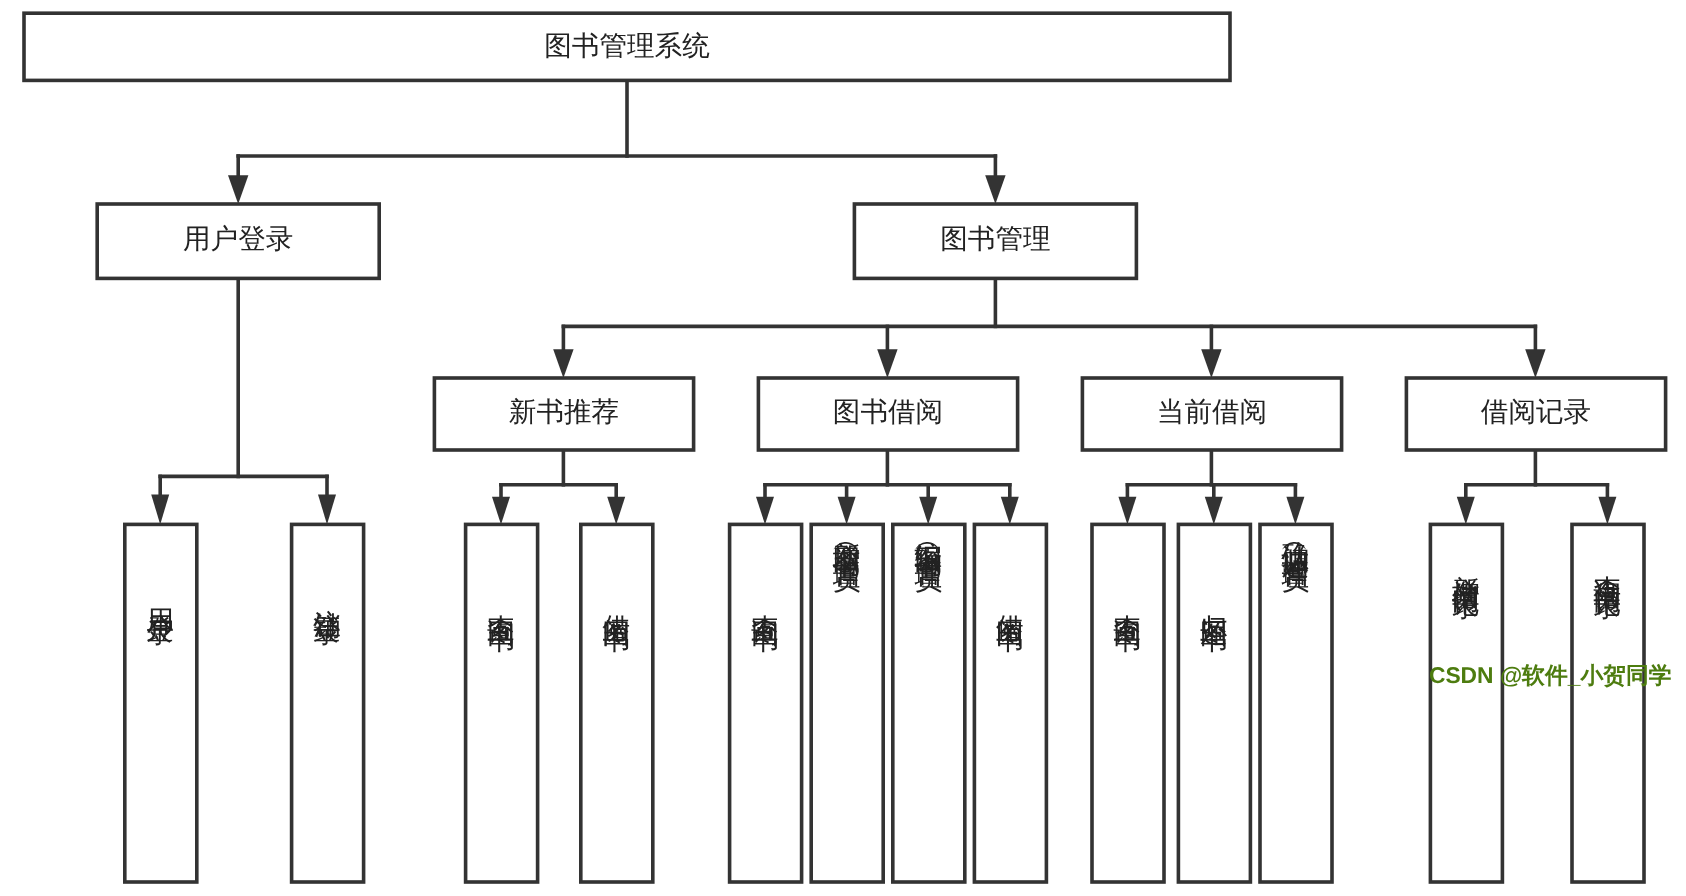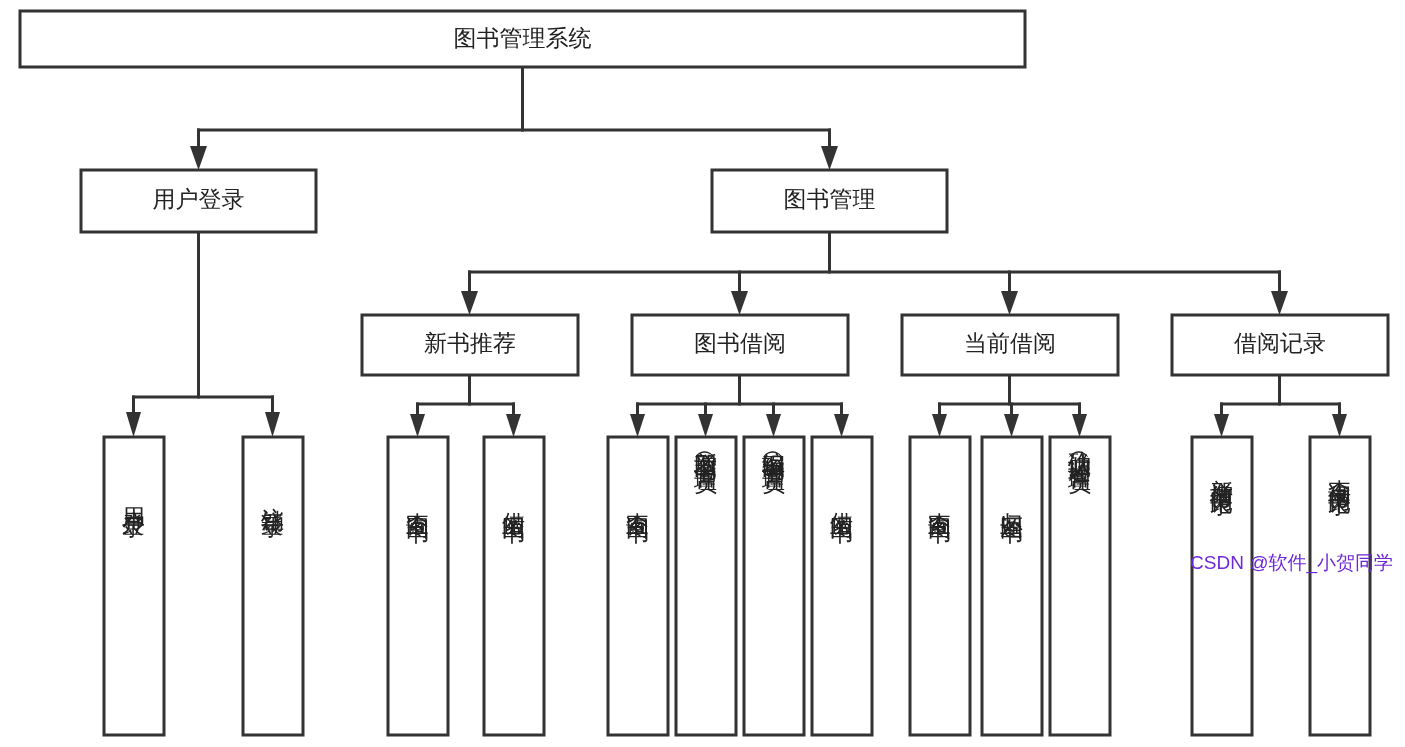--- a/index.html
+++ b/index.html
@@ -55,23 +55,24 @@
     text-anchor: middle;
     writing-mode: vertical-rl;
     letter-spacing: 3px;
   }
   .watermark {
     position: absolute;
     right: 12px;
     bottom: 6px;
     font-family: "Liberation Sans", "DejaVu Sans", sans-serif;
     font-size: 19px;
-    color: #6d28d9;
+    color: #4d7c0f;
     white-space: nowrap;
     user-select: none;
+    font-weight: bold;
   }
 </style>
 </head>
 <body>
 
 <div id="diagram-root">
 
   <svg class="flow" viewBox="0 0 1405 747" xmlns="http://www.w3.org/2000/svg">
 
     <g>

